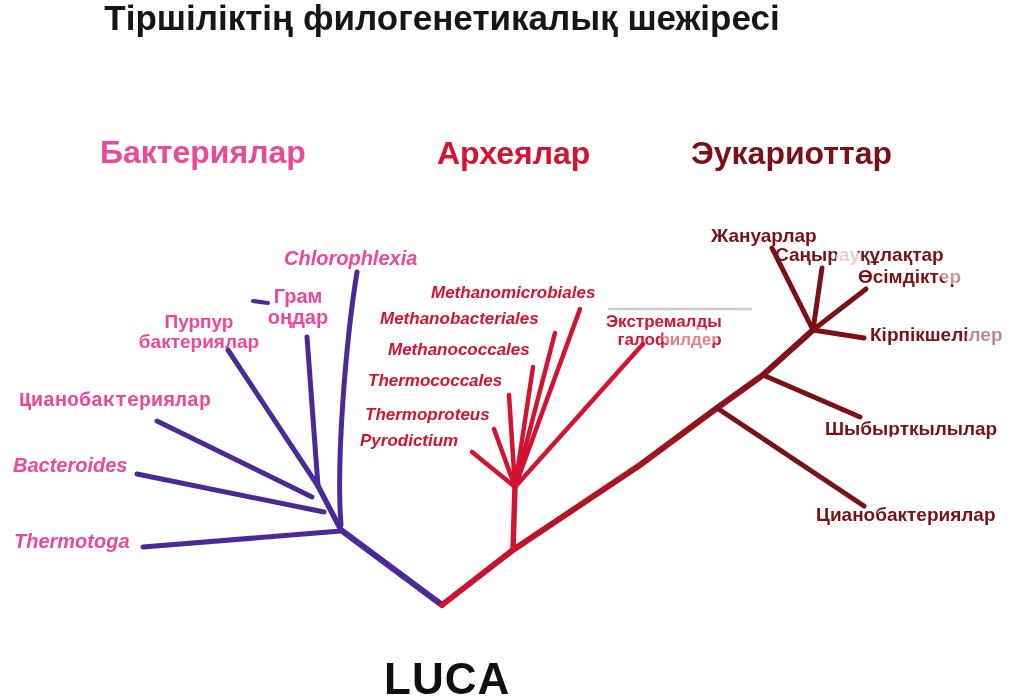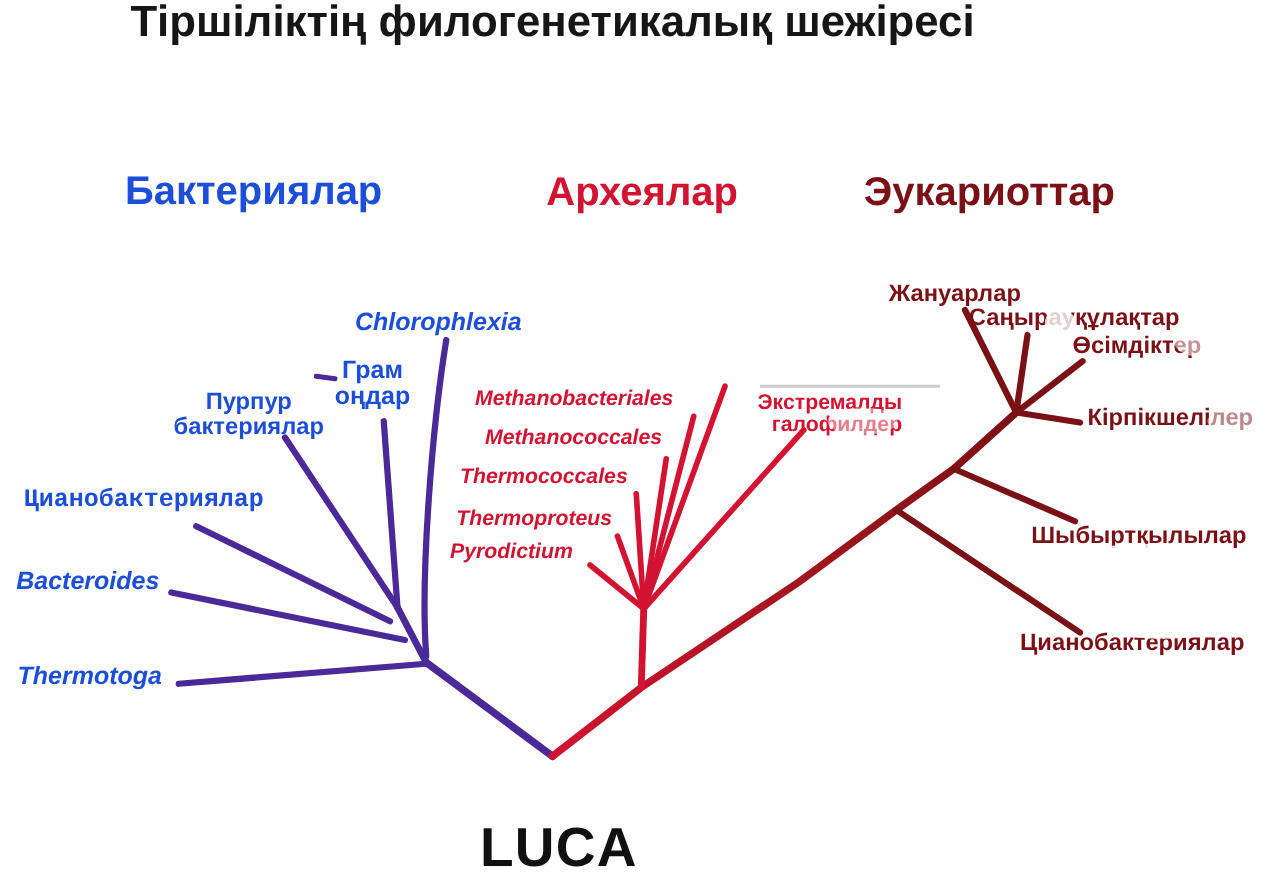--- a/index.html
+++ b/index.html
@@ -9,21 +9,21 @@
   }
   .stage svg{position:absolute;left:0;top:0;}
   #lines{z-index:1;}
   #washes{z-index:3;pointer-events:none;}
   .lbl{position:absolute;z-index:2;font-weight:bold;white-space:pre-line;line-height:1.05;}
   .title{
     left:0;top:8;width:884px;text-align:center;
     font-size:35px;letter-spacing:0px;color:#161616;
   }
   .domain{font-size:32px;letter-spacing:0px;}
-  .bac{color:#1d4ed8;}
+  .bac{color:#ec4899;}
   .arc{color:#d21331;text-align:right;}
   .euk{color:#7a1116;}
   .it{font-style:italic;}
   .s20{font-size:20px;}
   .s19{font-size:19px;}
   .s17{font-size:17px;}
   .ctr{text-align:center;}
   .luca{font-size:44px;color:#101010;letter-spacing:1px;}
 </style>
 </head>
@@ -85,20 +85,21 @@
 
   <div class="lbl bac it s20" style="left:284px;top:248px;">Chlorophlexia</div>
   <div class="lbl bac s20 ctr" style="left:256px;top:286px;width:84px;">Грам
 оңдар</div>
   <div class="lbl bac s19 ctr" style="left:126px;top:312px;width:146px;">Пурпур
 бактериялар</div>
   <div class="lbl bac s20" style="left:19px;top:390px;font-family:Liberation Mono, monospace;">Цианобактериялар</div>
   <div class="lbl bac it s20" style="left:13px;top:455px;">Bacteroides</div>
   <div class="lbl bac it s20" style="left:14px;top:531px;">Thermotoga</div>
 
+  <div class="lbl arc it s17" style="left:431px;top:284px;">Methanomicrobiales</div>
   <div class="lbl arc it s17" style="left:380px;top:310px;">Methanobacteriales</div>
   <div class="lbl arc it s17" style="left:388px;top:341px;">Methanococcales</div>
   <div class="lbl arc it s17" style="left:368px;top:372px;">Thermococcales</div>
   <div class="lbl arc it s17" style="left:365px;top:406px;">Thermoproteus</div>
   <div class="lbl arc it s17" style="left:360px;top:432px;">Pyrodictium</div>
   <div class="lbl arc s17" style="left:606px;top:313px;">Экстремалды
 галофилдер</div>
 
   <div class="lbl euk s19" style="left:711px;top:226px;">Жануарлар</div>
   <div class="lbl euk s19" style="left:775px;top:245px;">Саңырауқұлақтар</div>

